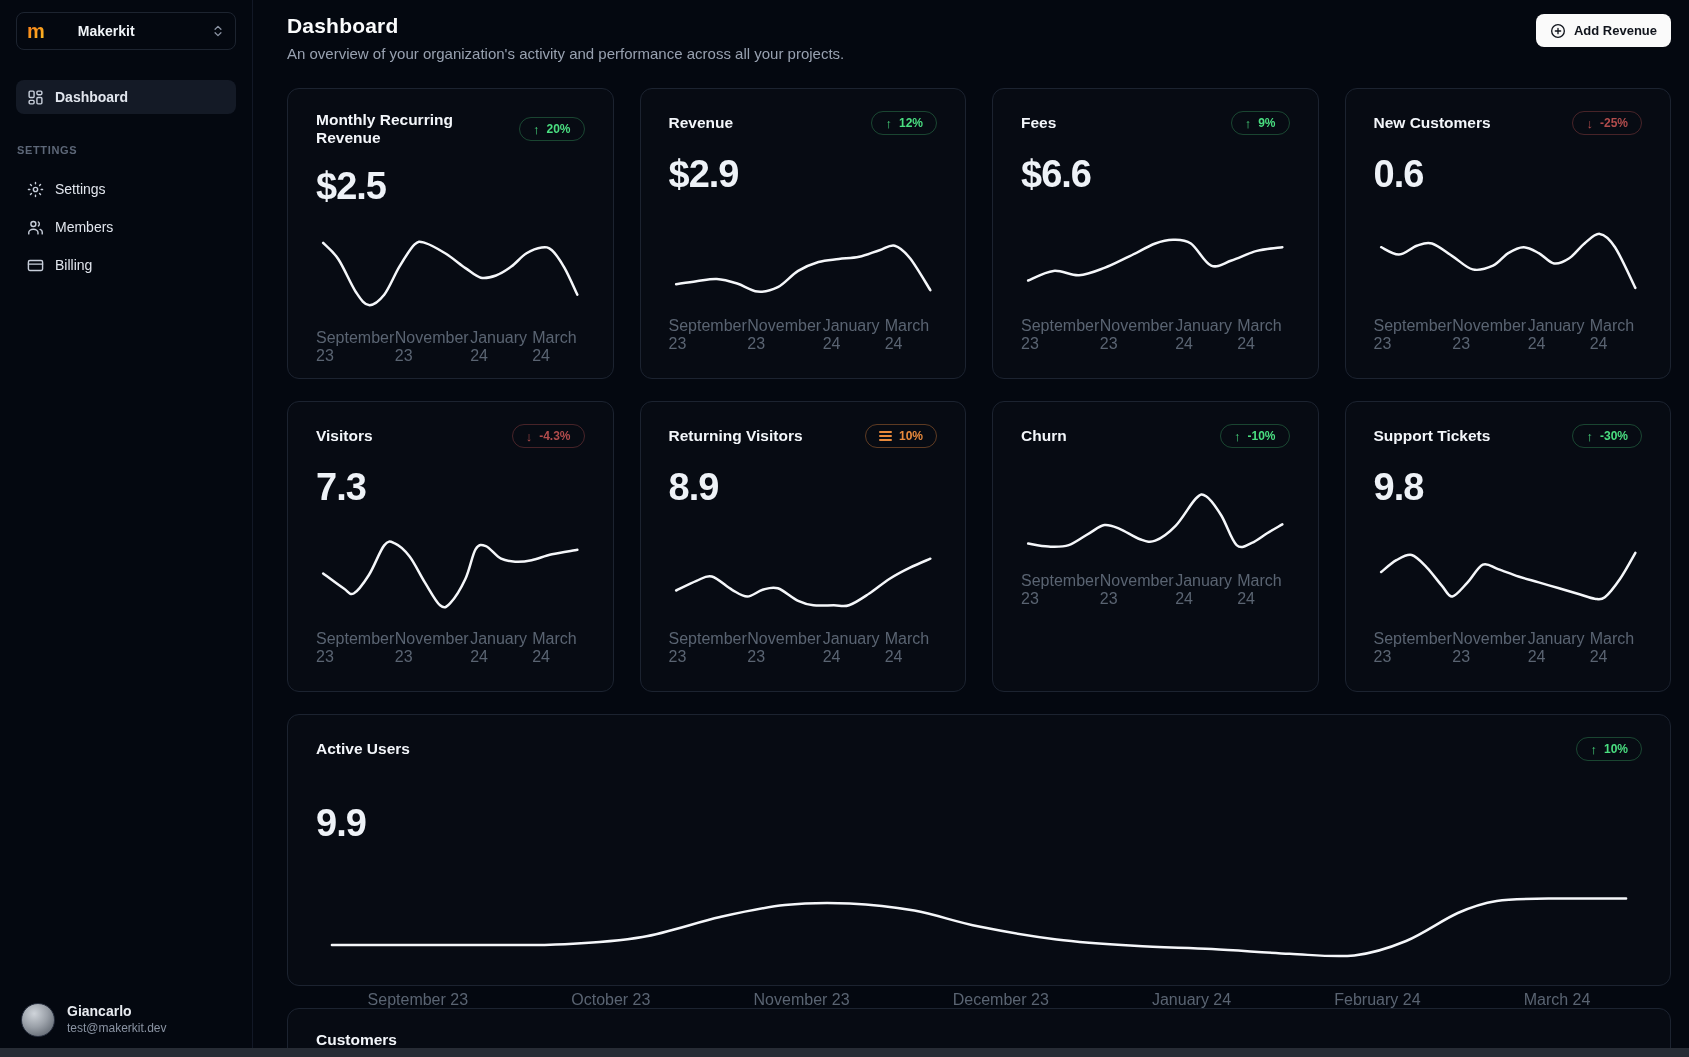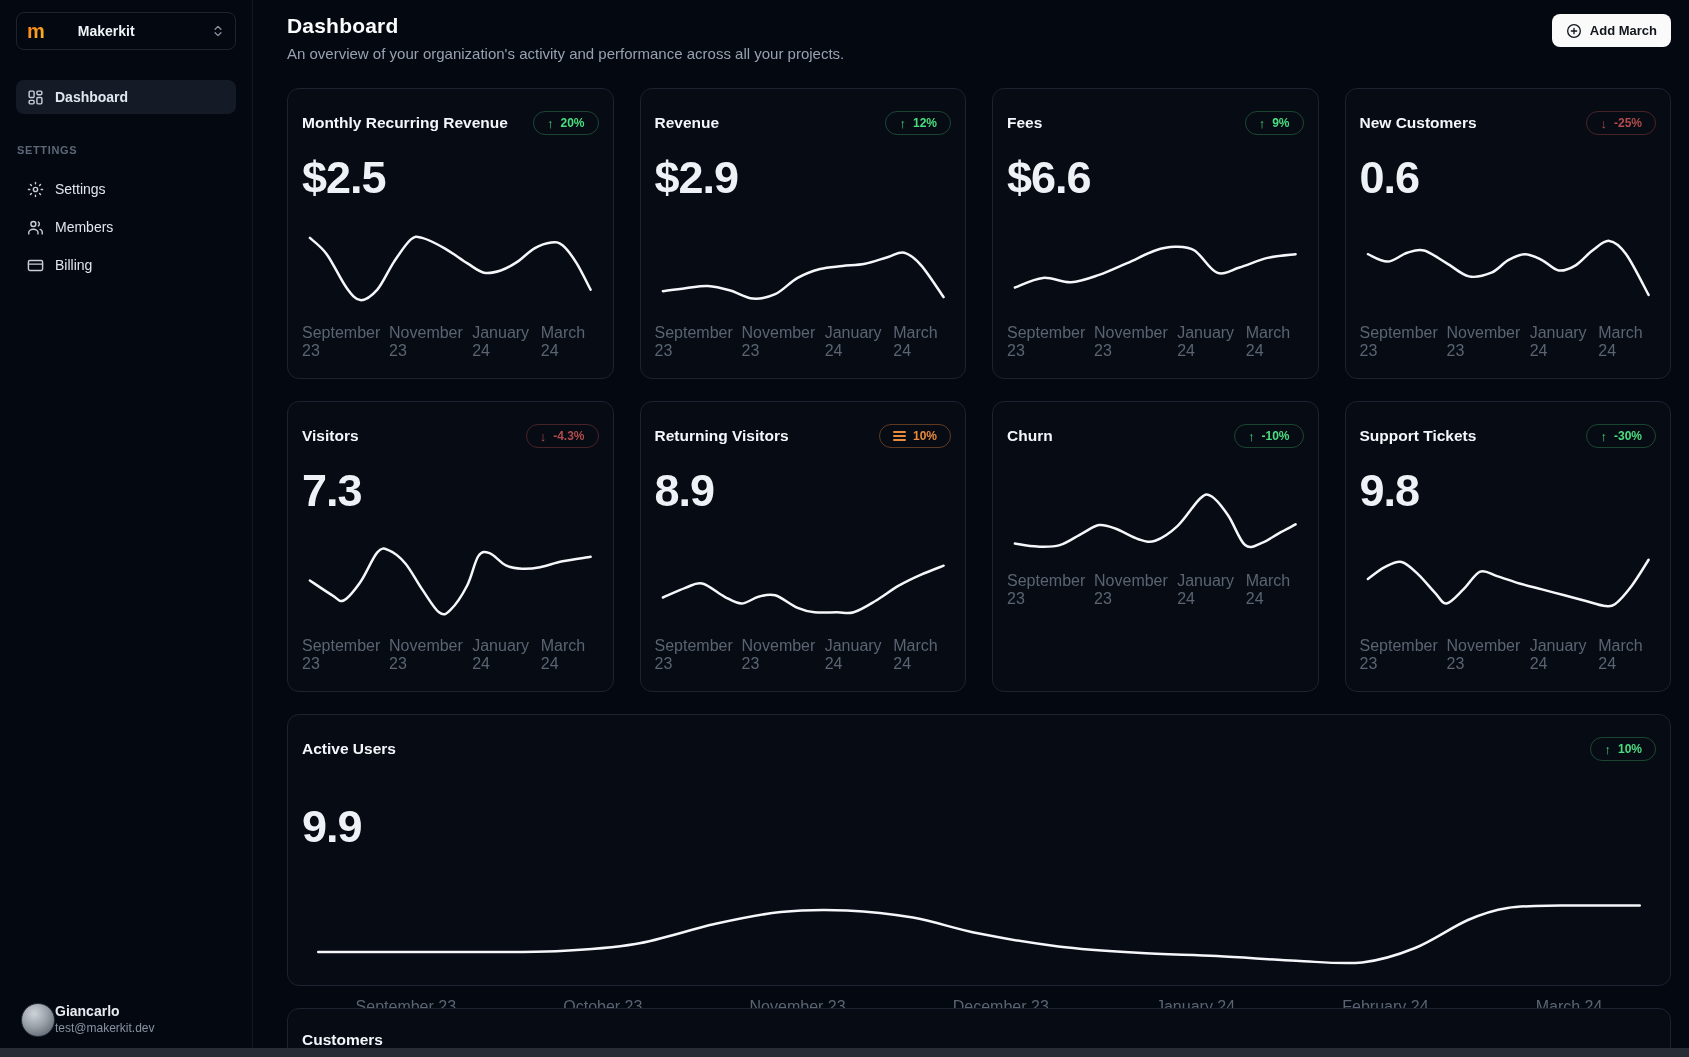--- a/index.html
+++ b/index.html
@@ -41,21 +41,21 @@
     font-size:14px; color:#e2e6ee; cursor:pointer;
   }
   .nav-item.active { background:#141a26; font-weight:600; }
   .nav-item .ico { display:flex; align-items:center; color:#c8cfdb; }
   .section-label {
     margin:26px 0 12px 1px;
     font-size:11px; font-weight:700; letter-spacing:.06em;
     color:#5d6戴778; color:#5d6778;
   }
   .sidebar-spacer { flex:1; }
-  .user-row { display:flex; padding-left:5px; }
+  .user-row { display:flex; gap:12px; padding-left:5px; }
   .avatar {
     width:34px; height:34px; border-radius:50%;
     background:radial-gradient(circle at 38% 30%, #cfd4da 0%, #9aa0a8 45%, #4c535d 100%);
     border:1px solid #2a3140; flex:none;
   }
   .user-name { font-size:14px; font-weight:600; color:#e8ebf0; line-height:1.25; }
   .user-email { font-size:12px; color:#8a93a2; line-height:1.3; }
 
   
   .main { flex:1; height:100%; padding:12px 18px 0 34px; overflow:hidden; position:relative; }
@@ -73,21 +73,21 @@
 
   .cards-grid {
     margin-top:26px;
     display:grid; grid-template-columns:repeat(4,1fr);
     gap:22px 26px;
   }
   .card {
     background:#070b13;
     border:1px solid #1c2330;
     border-radius:12px;
-    padding:22px 14px;
+    padding:22px 28px;
     height:291px;
     display:flex; flex-direction:column;
   }
   .card.wide { grid-column:1 / -1; height:272px;gap:23px; }
   .card.stub { grid-column:1 / -1; height:170px; }
   .card-head { display:flex; align-items:center; justify-content:space-between; }
   .card-title { font-size:15.5px; font-weight:700; color:#f3f6fa; }
   .badge {
     display:flex; align-items:center; gap:7px;
     border:1px solid #2a3140; border-radius:999px;
@@ -95,21 +95,21 @@
   }
   .badge .arrow { font-size:13px; line-height:1; font-weight:700; }
   .badge.green { color:#4ade80; border-color:rgba(74,222,128,.28); }
   .badge.red { color:#b14c4c; border-color:rgba(177,76,76,.38); }
   .badge.orange { color:#e98a3c; border-color:rgba(233,138,60,.38); }
   .menu-bars { display:flex; flex-direction:column; gap:2px; }
   .menu-bars i { display:block; width:13px; height:2px; background:#e98a3c; border-radius:1px; }
 
   .card-value {
     margin-top:20px;
-    font-size:45px; font-weight:800; letter-spacing:-1px; color:#eef2f7;
+    font-size:38px; font-weight:800; letter-spacing:-1px; color:#eef2f7;
     line-height:1;
   }
   .spark-wrap { margin-top:26px; }
   .card.wide .spark-wrap { margin-top:22px; }
   svg.spark { display:block; width:100%; height:86px; overflow:visible; }
   .card.wide svg.spark { height:92px; }
   svg.spark path { fill:none; stroke:#f5f7fa; stroke-width:2.5; stroke-linecap:round; stroke-linejoin:round; vector-effect:non-scaling-stroke; }
   .x-labels {
     display:flex; justify-content:space-around;
     margin-top:12px;
@@ -199,21 +199,21 @@
     <div class="page-header">
       <div class="page-title">Dashboard</div>
       <div class="page-subtitle">An overview of your organization's activity and performance across all your projects.</div>
       <button class="add-widget-btn">
         <span style="display:flex">
           <svg width="16" height="16" viewBox="0 0 24 24" fill="none" stroke="#10141c" stroke-width="2" stroke-linecap="round">
               <circle cx="12" cy="12" r="9.5"></circle>
               <path d="M12 8v8M8 12h8"></path>
             </svg>
         </span>
-        <span>Add March</span>
+        <span>Add Revenue</span>
       </button>
     </div>
 
     <section class="cards-grid" id="cards-grid">
 
       <div class="card">
     <div class="card-head">
       <div class="card-title">Monthly Recurring Revenue</div>
       <div class="badge green">
         <span class="arrow">↑</span>

